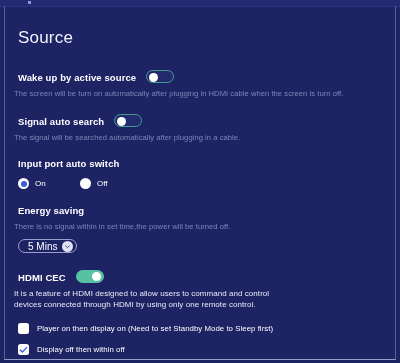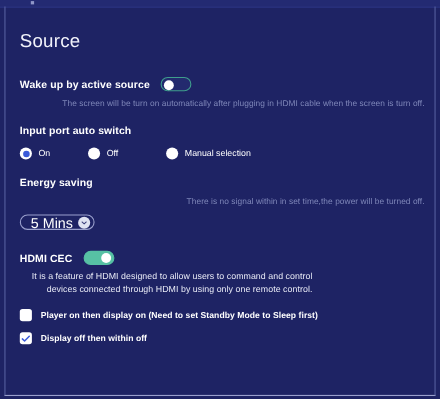--- a/index.html
+++ b/index.html
@@ -82,23 +82,22 @@
     font-size: 9.5px;
     font-weight: bold;
     letter-spacing: .1px;
     color: #ffffff;
     white-space: nowrap;
   }
   .desc {
     font-size: 7.6px;
     line-height: 11px;
     color: #7e86b8;
-    margin: 5px 0 0 12px;
+    margin: 5px 0 0 0;
     letter-spacing: .05px;
-    text-align: right;
   }
   .desc.bright { color: #e8eaf6; font-size: 8px; }
 
   
   .toggle {
     position: relative;
     width: 28px;
     height: 13px;
     border-radius: 7px;
     box-sizing: border-box;
@@ -163,37 +162,37 @@
     gap: 5px;
     height: 14px;
     padding: 0 3px 0 9px;
     margin: 7px 0 0 4px;
     border: 1px solid #9aa0cd;
     border-radius: 8px;
     background: #1e2364;
     box-sizing: border-box;
   }
   .dropdown-value {
-    font-size: 13px;
+    font-size: 10px;
     color: #ffffff;
     white-space: nowrap;
   }
   .chev-circle {
     width: 11px; height: 11px;
     border-radius: 50%;
     background: #dfe2f2;
     display: flex;
     align-items: center;
     justify-content: center;
     flex: none;
   }
   .chev-circle svg { display: block; }
 
   
-  .check-list { margin: 10px 0 0 4px; font-weight: bold; }
+  .check-list { margin: 10px 0 0 4px; }
   .check-item {
     display: flex;
     align-items: center;
     gap: 8px;
     height: 18px;
     margin-bottom: 3px;
   }
   .checkbox {
     position: relative;
     width: 11px; height: 11px;
@@ -227,37 +226,42 @@
     <div class="section" style="margin-top:22px;">
       <div class="row-head">
         <span class="row-label">Wake up by active source</span>
         <span class="toggle off">
           <span class="knob"></span>
         </span>
       </div>
       <div class="desc">The screen will be turn on automatically after plugging in HDMI cable when the screen is turn off.</div>
     </div>
 
+    <div class="section">
+      <div class="row-head">
+        <span class="row-label">Signal auto search</span>
+        <span class="toggle off">
+          <span class="knob"></span>
+        </span>
+      </div>
+      <div class="desc">The signal will be searched automatically after plugging in a cable.</div>
+    </div>
 
     <div class="section">
       <div class="row-head">
         <span class="row-label">Input port auto switch</span>
       </div>
       <div class="radio-group">
         <div class="radio-item i0">
           <span class="radio checked"></span>
           <span class="radio-label">On</span>
         </div>
         <div class="radio-item i1">
           <span class="radio"></span>
           <span class="radio-label">Off</span>
-        </div>
-        <div class="radio-item i2">
-          <span class="radio"></span>
-          <span class="radio-label">Manual selection</span>
         </div>
       </div>
     </div>
 
     <div class="section" style="margin-top:16px;">
       <div class="row-head">
         <span class="row-label">Energy saving</span>
       </div>
       <div class="desc">There is no signal within in set time,the power will be turned off.</div>
       <div class="dropdown">

